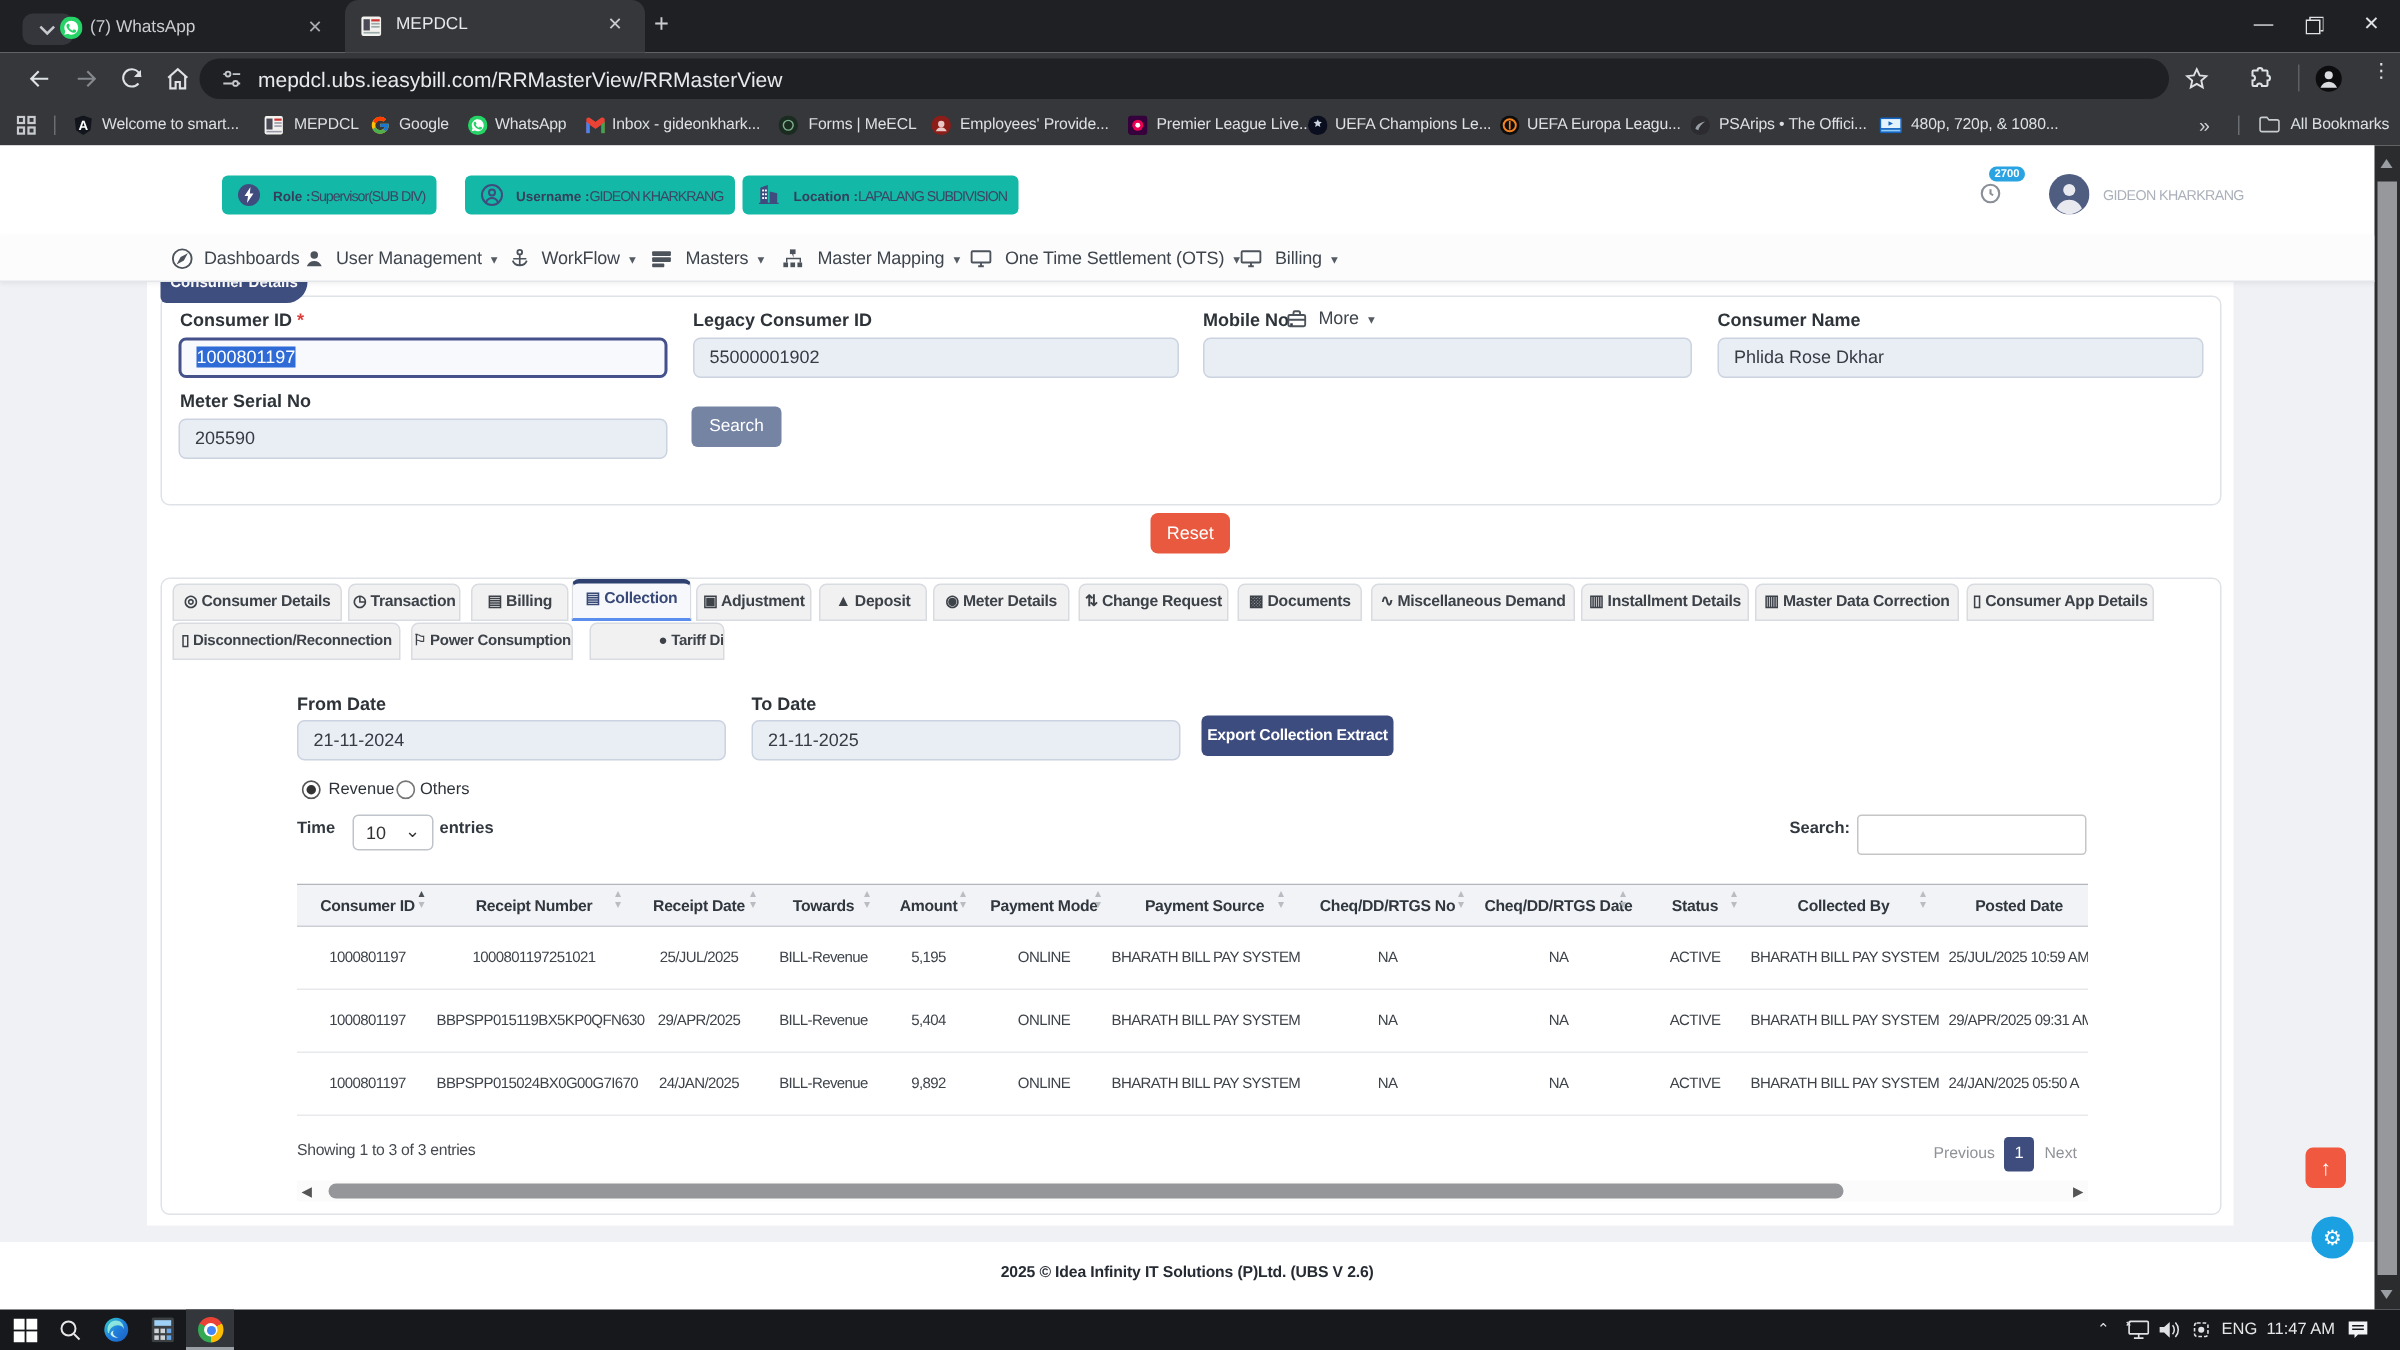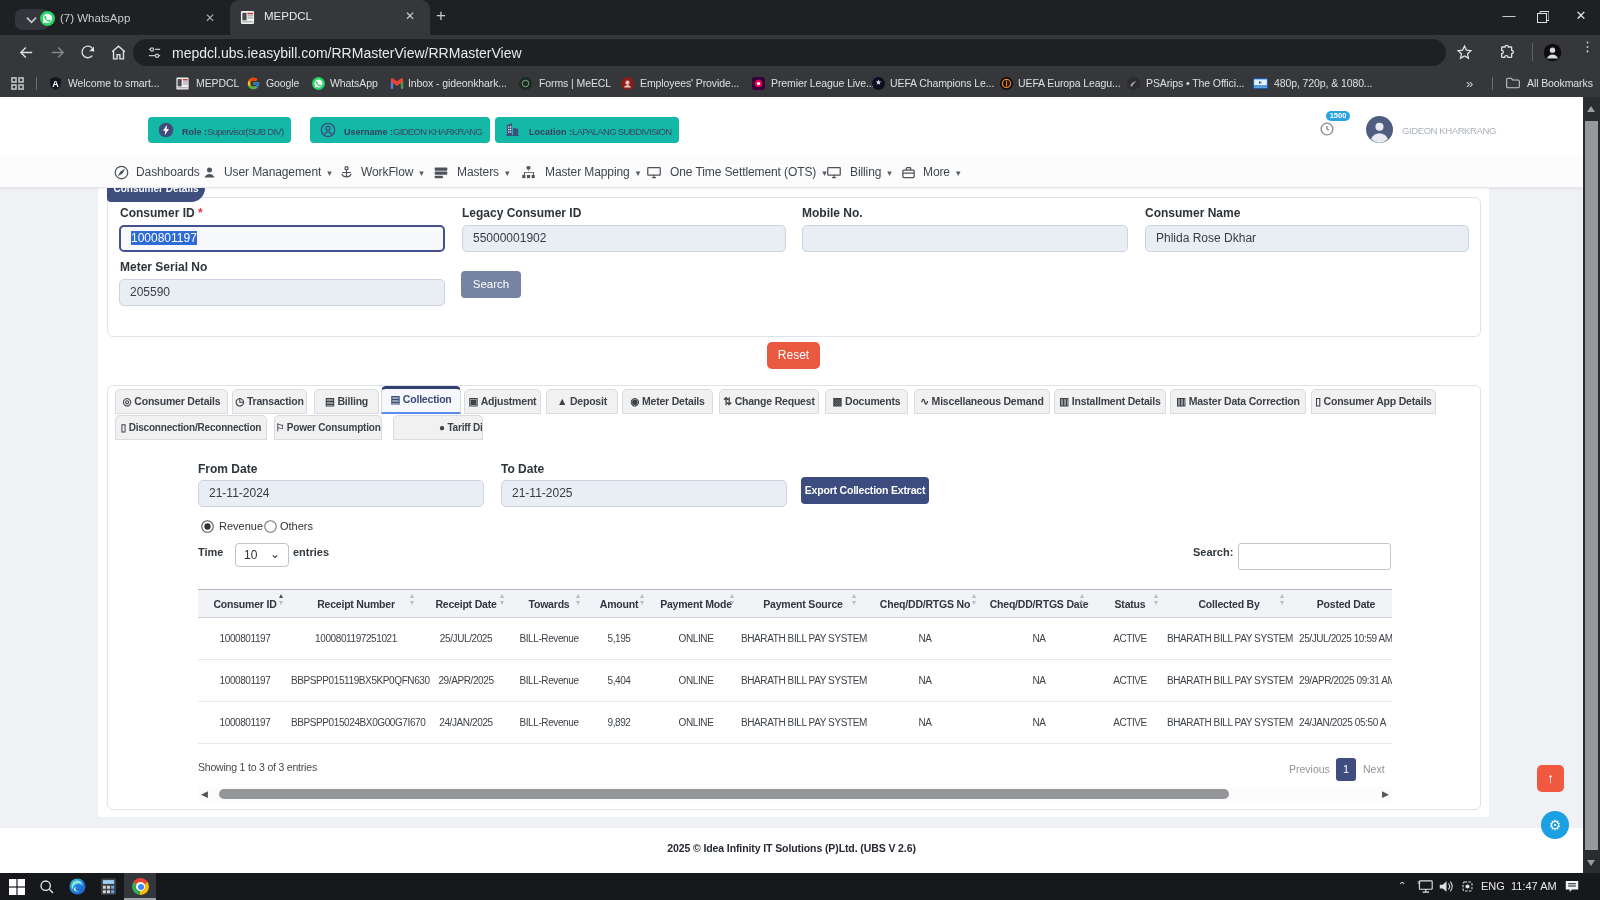--- a/index.html
+++ b/index.html
@@ -224,21 +224,21 @@
           <rect x="5" y="15" width="2" height="2" fill="#fff"></rect>
           <rect x="8" y="15" width="2" height="2" fill="#fff"></rect>
         </svg>
       <span class="bt">Location :</span><span class="bv">LAPALANG SUBDIVISION</span>
     </div>
 
     <svg class="abs" style="left:1320px;top:25px;" width="14" height="14" viewBox="0 0 24 24" fill="none" stroke="#8b8f98" stroke-width="2.4">
         <circle cx="12" cy="12" r="10"></circle>
         <path d="M12 7v5l3 2"></path>
       </svg>
-    <div class="abs" style="left:1326px;top:14px;min-width:24px;height:10px;background:#2aa3e3;border-radius:5px;color:#fff;font-size:7.5px;font-weight:bold;text-align:center;line-height:10px;padding:0 3px;">1500</div>
+    <div class="abs" style="left:1326px;top:14px;min-width:24px;height:10px;background:#2aa3e3;border-radius:5px;color:#fff;font-size:7.5px;font-weight:bold;text-align:center;line-height:10px;padding:0 3px;">2700</div>
 
     <svg class="abs" style="left:1366px;top:19px;" width="27" height="27" viewBox="0 0 24 24">
         <circle cx="12" cy="12" r="12" fill="#4f5d80"></circle>
         <circle cx="12" cy="9.5" r="3.6" fill="#e8eaf0"></circle>
         <path d="M4.5 20.5c1.5-3.4 4.2-5.2 7.5-5.2s6 1.8 7.5 5.2A11.96 11.96 0 0 1 12 24a11.96 11.96 0 0 1-7.5-3.5z" fill="#e8eaf0"></path>
       </svg>
     <span class="abs" style="left:1402px;top:28px;font-size:9.5px;color:#abb0ba;letter-spacing:-0.4px;">GIDEON KHARKRANG</span>
   </div>
 
   <div class="abs" id="navbar" style="left:0;top:60px;width:1583px;height:31px;background:#fcfcfd;border-bottom:1px solid #e4e6ea;box-shadow:0 1px 3px rgba(0,0,0,.06);z-index:5;">
@@ -281,21 +281,21 @@
           <rect x="2" y="4" width="20" height="12" rx="1"></rect>
           <path d="M9 20h6M12 16v4"></path>
         </svg>
       One Time Settlement (OTS)<span class="nav-car">▾</span></div>
     <div class="nav-item" style="left:826px;padding-left:24px;">
       <svg width="16" height="15" viewBox="0 0 24 24" fill="none" stroke="#4d535b" stroke-width="2">
           <rect x="2" y="4" width="20" height="12" rx="1"></rect>
           <path d="M9 20h6M12 16v4"></path>
         </svg>
       Billing<span class="nav-car">▾</span></div>
-    <div class="nav-item" style="left:901px;padding-left:22px;">
+    <div class="nav-item" style="left:857px;padding-left:22px;margin-top:40px;">
       <svg width="15" height="15" viewBox="0 0 24 24" fill="none" stroke="#4d535b" stroke-width="2">
           <rect x="3" y="8" width="18" height="12" rx="1.5"></rect>
           <path d="M8.5 8V5.5A1.5 1.5 0 0 1 10 4h4a1.5 1.5 0 0 1 1.5 1.5V8M3 13h18"></path>
         </svg>
       More<span class="nav-car">▾</span></div>
   </div>
 
   <div class="abs" style="left:0;top:91px;width:1583px;height:640px;background:#f0f1f5;"></div>
 
   <div class="abs" style="left:98px;top:91px;width:1391px;height:629px;background:#fff;"></div>

